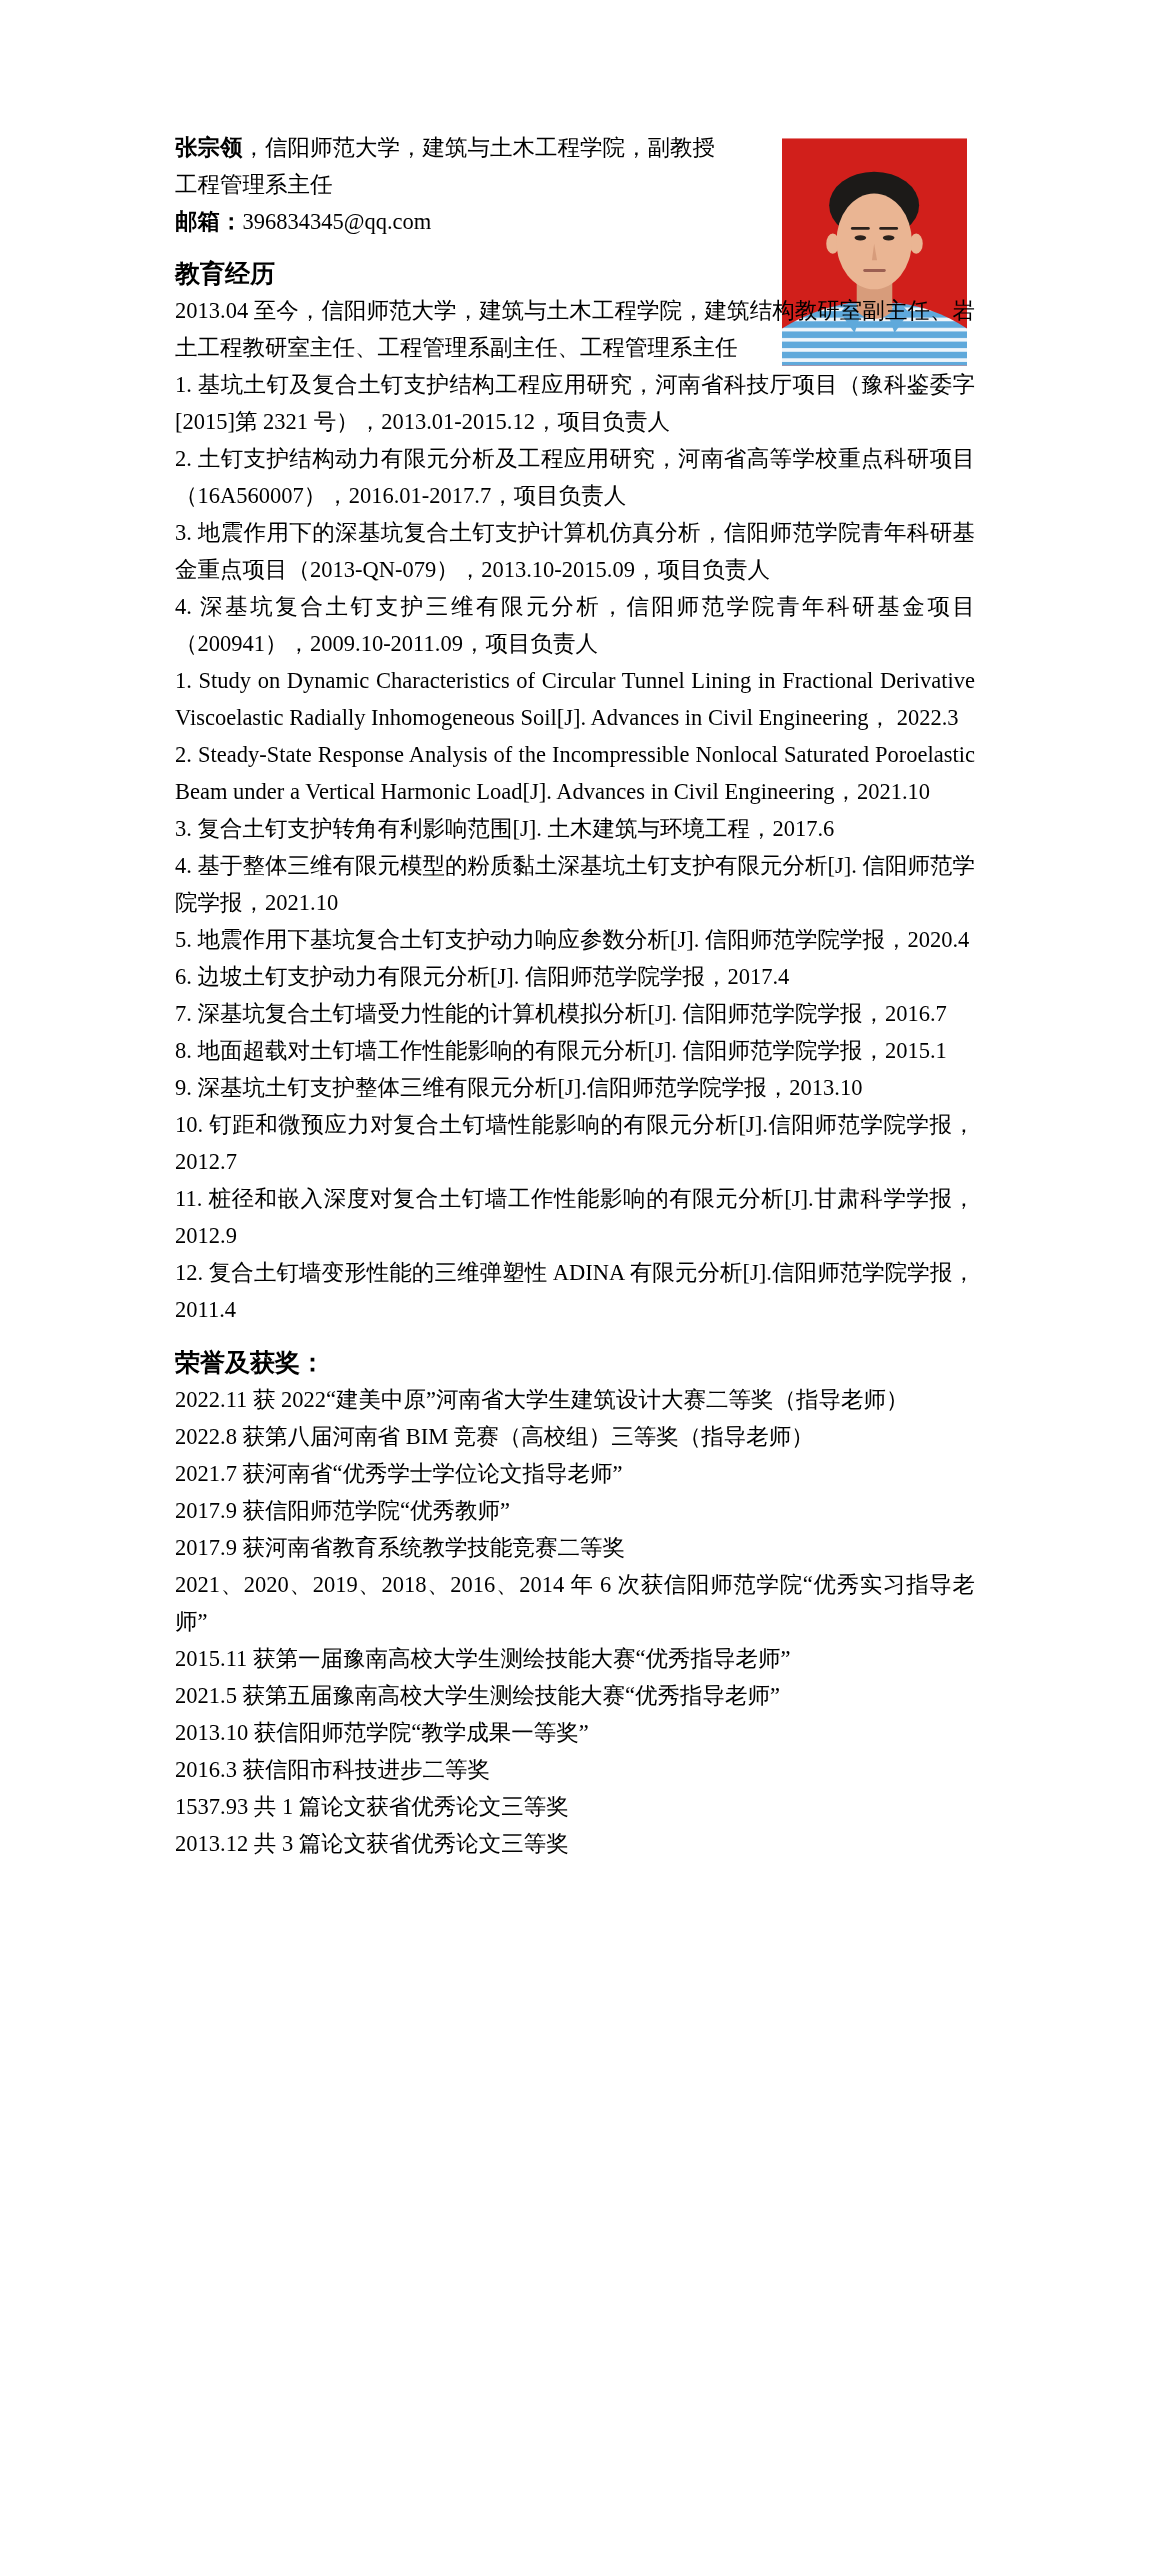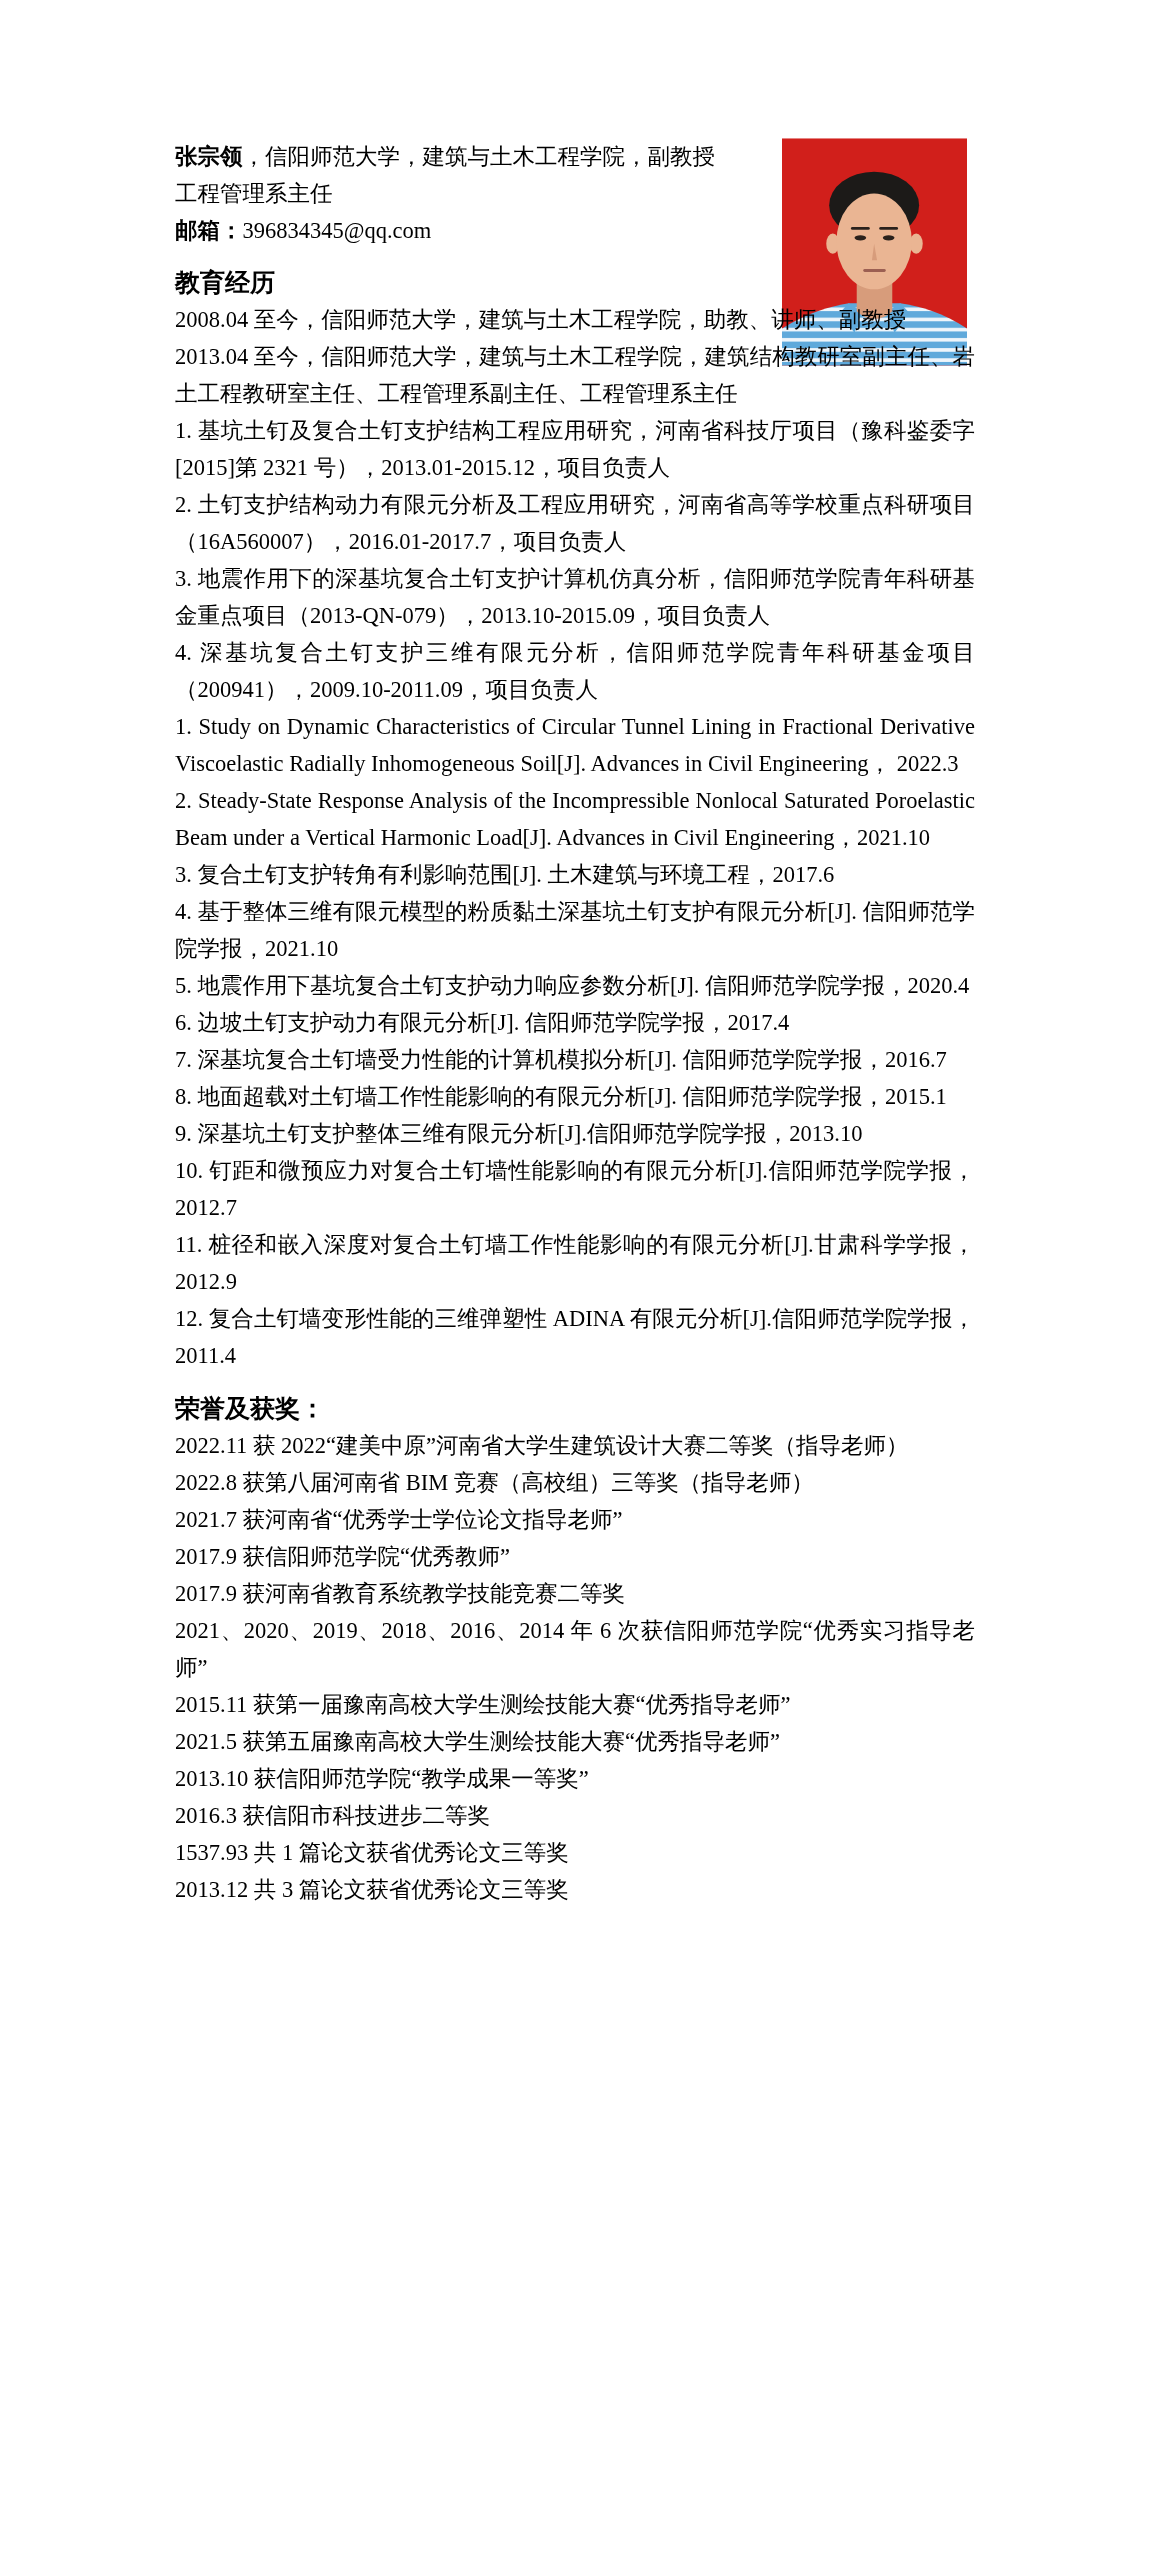--- a/index.html
+++ b/index.html
@@ -8,21 +8,21 @@
     width:1149px;
     height:2576px;
     background:#ffffff;
     color:#000000;
     font-family:"Liberation Serif","DejaVu Serif",serif;
     overflow:hidden;
   }
   .content{
     position:absolute;
     left:175px;
-    top:138px;
+    top:129px;
     width:800px;
     font-size:22.5px;
     line-height:37px;
   }
   .content p{
     margin:0;
     text-align:justify;
   }
   .content h2{
     font-size:25px;
@@ -85,21 +85,20 @@
   <div class="content">
 
     <div class="intro">
       <p><span class="bold">张宗领</span><span>，信阳师范大学，建筑与土木工程学院，副教授</span></p>
       <p>工程管理系主任</p>
       <p><span class="bold">邮箱：</span><span>396834345@qq.com</span></p>
 
       <h2>教育经历</h2>
     </div>
 
-    <p>2008.04 至今，信阳师范大学，建筑与土木工程学院，助教、讲师、副教授</p>
     <p>2013.04 至今，信阳师范大学，建筑与土木工程学院，建筑结构教研室副主任、岩土工程教研室主任、工程管理系副主任、工程管理系主任</p>
 
     <p>1. 基坑土钉及复合土钉支护结构工程应用研究，河南省科技厅项目（豫科鉴委字[2015]第 2321 号），2013.01-2015.12，项目负责人</p>
     <p>2. 土钉支护结构动力有限元分析及工程应用研究，河南省高等学校重点科研项目（16A560007），2016.01-2017.7，项目负责人</p>
     <p>3. 地震作用下的深基坑复合土钉支护计算机仿真分析，信阳师范学院青年科研基金重点项目（2013-QN-079），2013.10-2015.09，项目负责人</p>
     <p>4. 深基坑复合土钉支护三维有限元分析，信阳师范学院青年科研基金项目（200941），2009.10-2011.09，项目负责人</p>
 
     <p>1. Study on Dynamic Characteristics of Circular Tunnel Lining in Fractional Derivative Viscoelastic Radially Inhomogeneous Soil[J]. Advances in Civil Engineering， 2022.3</p>
     <p>2. Steady-State Response Analysis of the Incompressible Nonlocal Saturated Poroelastic Beam under a Vertical Harmonic Load[J]. Advances in Civil Engineering，2021.10</p>
     <p>3. 复合土钉支护转角有利影响范围[J]. 土木建筑与环境工程，2017.6</p>

